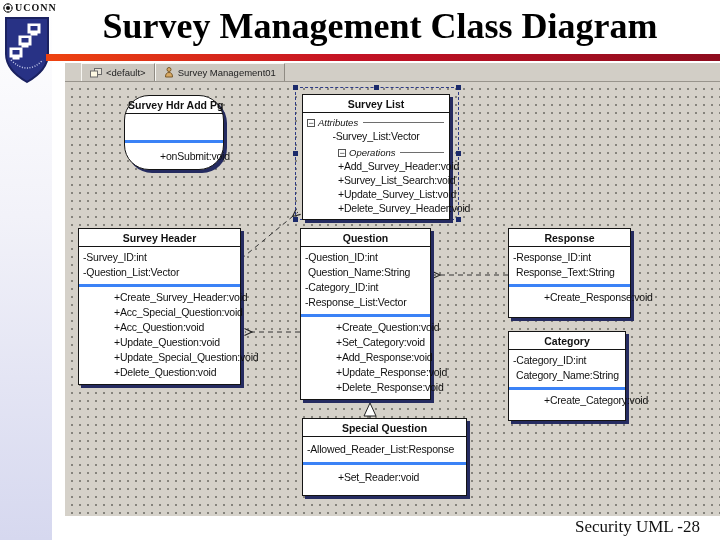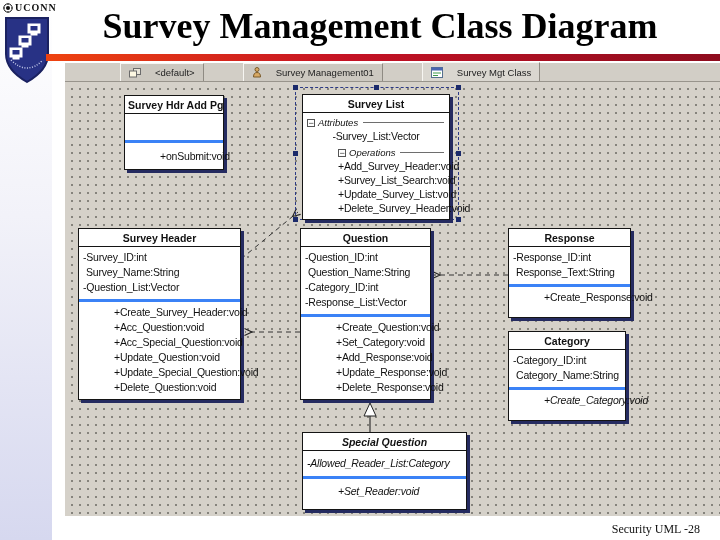--- a/index.html
+++ b/index.html
@@ -22,24 +22,24 @@
          white-space:nowrap;}
 
   .redline{position:absolute;left:46px;top:54px;width:674px;height:7px;
            background:linear-gradient(90deg,#ee4310 0%,#c41224 45%,#8e0c1e 100%);}
 
   
   .appwin{position:absolute;left:65px;top:63px;width:655px;height:453px;}
   .tabbar{position:absolute;left:0;top:0;width:655px;height:19px;background:#d2cec6;
           border-bottom:1px solid #98948c;display:flex;align-items:flex-end;
           padding-left:16px;box-sizing:border-box;}
-  .tab{height:17px;display:flex;align-items:center;gap:14px;padding:0 8px;
+  .tab{height:17px;display:flex;align-items:center;gap:4px;padding:0 8px;
        font-size:9.5px;color:#222;background:#ccc8c0;white-space:nowrap;
        border:1px solid #8f8b83;border-bottom:none;
-       border-top-color:#f7f6f2;border-left-color:#f7f6f2;margin-left:39px;}
+       border-top-color:#f7f6f2;border-left-color:#f7f6f2;}
   .tab.active{background:#dad7d0;height:18px;}
 
   .canvas{position:absolute;left:0;top:19px;width:655px;height:434px;
           background-color:#d5d1c9;
           background-image:radial-gradient(circle,#85837c 1px,transparent 1.3px);
           background-size:8px 8px;background-position:3px 3px;}
 
   .connectors{position:absolute;left:0;top:0;width:655px;height:434px;}
 
   
@@ -60,21 +60,21 @@
              flex:0 0 auto;}
   .sec-label{font-style:italic;font-size:9.5px;letter-spacing:0;}
   .sec-line{flex:1;height:1px;background:#6e6e6e;margin:0 1px 0 2px;}
 
   
   .selection{position:absolute;left:230px;top:5px;width:162px;height:131px;
              border:1px dashed #2c3a86;}
   .handle{position:absolute;width:5px;height:5px;background:#1b2a6b;}
 
   .footer{position:absolute;right:20px;bottom:3px;font-family:"Liberation Serif",serif;
-          font-size:12px;color:#111;}
+          font-size:17px;color:#111;}
 </style>
 </head>
 <body>
 
 <div class="slide">
 
   <div class="leftbar"></div>
 
   <div class="uconn">
     <svg width="10" height="10" viewBox="0 0 10 10">
@@ -121,28 +121,20 @@
         </svg>
         <span>&lt;default&gt;</span>
       </div>
       <div class="tab">
         <svg width="10" height="11" viewBox="0 0 10 11">
           <circle cx="5" cy="2.5" r="2" fill="#d8a964" stroke="#7a5a2a"></circle>
           <path d="M1.5,10 Q1.5,5.5 5,5.5 Q8.5,5.5 8.5,10 Z" fill="#d8a964" stroke="#7a5a2a"></path>
         </svg>
         <span>Survey Management01</span>
       </div>
-      <div class="tab active">
-        <svg width="12" height="11" viewBox="0 0 12 11">
-          <rect x="0.5" y="0.5" width="11" height="10" fill="#ffffff" stroke="#55708e"></rect>
-          <rect x="0.5" y="0.5" width="11" height="3" fill="#4a66b0"></rect>
-          <path d="M2,6 h8 M2,8.5 h5" stroke="#3f9a4a" stroke-width="1"></path>
-        </svg>
-        <span>Survey Mgt Class</span>
-      </div>
     </div>
 
     <div class="canvas">
 
       <svg class="connectors" viewBox="0 0 655 434">
         <defs>
           <marker id="arrowOpen" markerWidth="11" markerHeight="11" refX="8.5" refY="5" orient="auto" markerUnits="userSpaceOnUse">
             <path d="M9,1.5 L1.5,5 L9,8.5" fill="none" stroke="#222" stroke-width="1.1"></path>
           </marker>
         </defs>
@@ -157,21 +149,21 @@
         <div class="handle" style="left:-3px;top:-3px;"></div>
         <div class="handle" style="left:78px;top:-3px;"></div>
         <div class="handle" style="right:-3px;top:-3px;"></div>
         <div class="handle" style="left:-3px;top:63px;"></div>
         <div class="handle" style="right:-3px;top:63px;"></div>
         <div class="handle" style="left:-3px;bottom:-3px;"></div>
         <div class="handle" style="left:78px;bottom:-3px;"></div>
         <div class="handle" style="right:-3px;bottom:-3px;"></div>
       </div>
 
-      <div class="cls" style="left:59px;top:13px;width:100px;">
+      <div class="cls" style="left:59px;top:13px;width:100px;border-radius:25px;">
         <div class="cls-title">Survey Hdr Add Pg</div>
         <div class="sec empty-sec"></div>
         <div class="sec" style="padding:6px 4px 5px;">
           <div class="row">+onSubmit:void</div>
         </div>
       </div>
 
       <div class="cls tight" style="left:237px;top:12px;width:148px;">
         <div class="cls-title">Survey List</div>
         <div class="sec" style="border-bottom:none;padding-bottom:2px;">
@@ -192,27 +184,26 @@
           <div class="row">+Survey_List_Search:void</div>
           <div class="row">+Update_Survey_List:void</div>
           <div class="row">+Delete_Survey_Header:void</div>
         </div>
       </div>
 
       <div class="cls" style="left:13px;top:146px;width:163px;">
         <div class="cls-title">Survey Header</div>
         <div class="sec">
           <div class="row">-Survey_ID:int</div>
-          <div class="row" style="padding-left:3px;">Survey_Name:String</div>
           <div class="row">-Question_List:Vector</div>
         </div>
         <div class="sec">
           <div class="row">+Create_Survey_Header:void</div>
+          <div class="row">+Acc_Special_Question:void</div>
           <div class="row">+Acc_Question:void</div>
-          <div class="row">+Acc_Special_Question:void</div>
           <div class="row">+Update_Question:void</div>
           <div class="row">+Update_Special_Question:void</div>
           <div class="row">+Delete_Question:void</div>
         </div>
       </div>
 
       <div class="cls" style="left:235px;top:146px;width:131px;">
         <div class="cls-title">Question</div>
         <div class="sec">
           <div class="row">-Question_ID:int</div>
@@ -239,29 +230,29 @@
           <div class="row">+Create_Response:void</div>
         </div>
       </div>
 
       <div class="cls" style="left:443px;top:249px;width:118px;">
         <div class="cls-title">Category</div>
         <div class="sec">
           <div class="row">-Category_ID:int</div>
           <div class="row" style="padding-left:3px;">Category_Name:String</div>
         </div>
-        <div class="sec" style="padding-bottom:12px;font-style:italic;">
+        <div class="sec" style="padding-bottom:12px;">
           <div class="row">+Create_Category:void</div>
         </div>
       </div>
 
-      <div class="cls" style="left:237px;top:350px;width:165px;font-style:italic;">
+      <div class="cls" style="left:237px;top:336px;width:165px;">
         <div class="cls-title">Special Question</div>
         <div class="sec" style="padding-top:5px;padding-bottom:5px;">
-          <div class="row">-Allowed_Reader_List:Category</div>
+          <div class="row">-Allowed_Reader_List:Response</div>
         </div>
         <div class="sec" style="padding-top:5px;padding-bottom:10px;">
           <div class="row">+Set_Reader:void</div>
         </div>
       </div>
 
     </div>
   </div>
 
   <div class="footer">Security UML -28</div>

